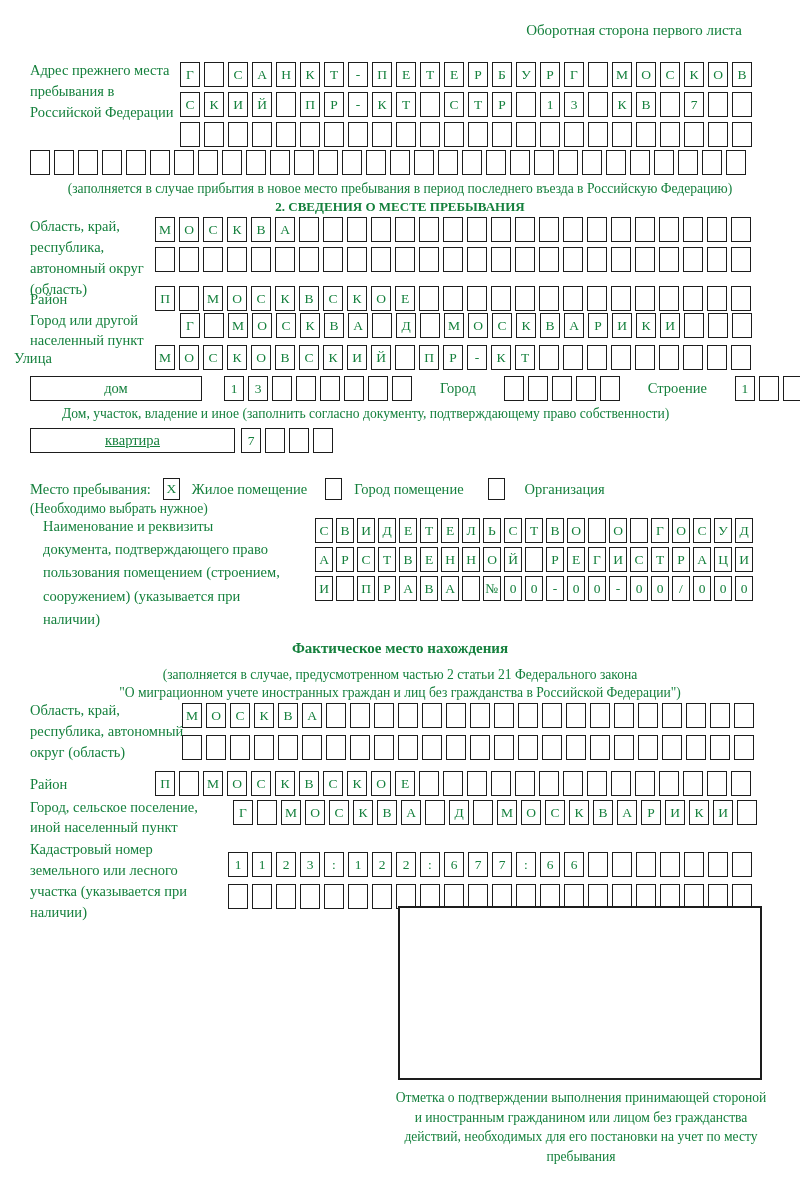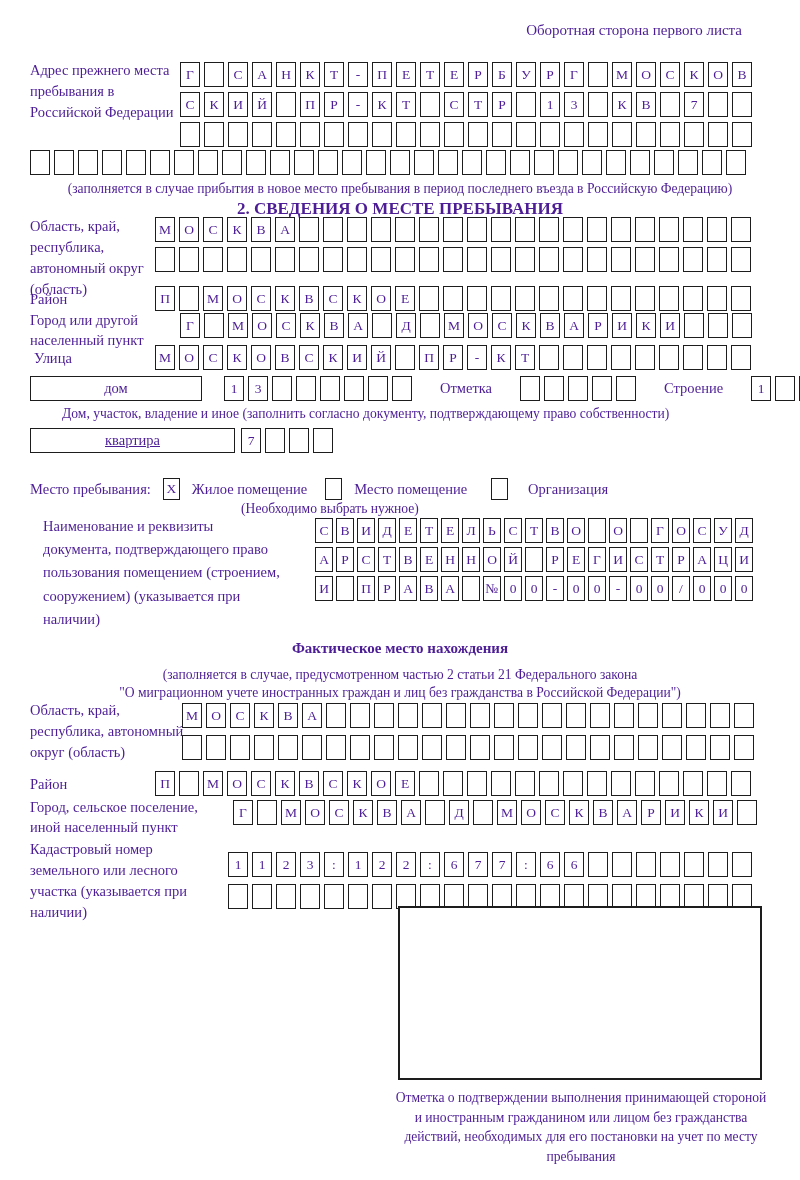--- a/index.html
+++ b/index.html
@@ -1,23 +1,23 @@
 <!DOCTYPE html>
 <html><head>
 <meta charset="utf-8">
 <style>
   html,body{margin:0;padding:0;background:#fff;}
   .page{position:relative;width:800px;height:1180px;background:#fff;overflow:hidden;
-        font-family:"Liberation Serif","DejaVu Serif",serif;color:#4c1d95;}
+        font-family:"Liberation Serif","DejaVu Serif",serif;color:#15803d;}
   .abs{position:absolute;}
   .lbl{font-size:14.5px;line-height:1.45;}
   .caption{font-size:13.6px;white-space:nowrap;margin-left:32px;}
   .note{font-size:13.6px;}
   .center{left:0;width:800px;text-align:center;}
-  .h1{font-weight:bold;font-size:17px;}
+  .h1{font-weight:bold;font-size:13px;}
   .h2{font-weight:bold;font-size:15px;}
   .cells{display:flex;gap:4px;}
   .cell{flex:0 0 auto;width:20px;height:25px;border:1.6px solid #1d1d1d;box-sizing:border-box;
         display:flex;align-items:center;justify-content:center;font-size:13.5px;background:#fff;}
   .cells.sm{gap:3px;}
   .cells.sm .cell{width:18px;}
   .cells.cb .cell{width:17px;height:22px;}
   .widebox{border:1.6px solid #1d1d1d;height:25px;box-sizing:border-box;display:flex;
            align-items:center;justify-content:center;font-size:14.5px;flex:0 0 auto;background:#fff;}
   .inline-row{display:flex;align-items:center;}
@@ -253,21 +253,21 @@
       <div class="cell">А</div>
       <div class="cell">Р</div>
       <div class="cell">И</div>
       <div class="cell">К</div>
       <div class="cell">И</div>
       <div class="cell"></div>
       <div class="cell"></div>
       <div class="cell"></div>
     </div>
 
-  <div class="abs lbl" style="left:34px;top:348px;">Улица</div>
+  <div class="abs lbl" style="left:14px;top:348px;">Улица</div>
   <div class="abs cells" style="left:155px;top:345px;">
       <div class="cell">М</div>
       <div class="cell">О</div>
       <div class="cell">С</div>
       <div class="cell">К</div>
       <div class="cell">О</div>
       <div class="cell">В</div>
       <div class="cell">С</div>
       <div class="cell">К</div>
       <div class="cell">И</div>
@@ -294,21 +294,21 @@
     <div class="cells">
         <div class="cell">1</div>
         <div class="cell">3</div>
         <div class="cell"></div>
         <div class="cell"></div>
         <div class="cell"></div>
         <div class="cell"></div>
         <div class="cell"></div>
         <div class="cell"></div>
       </div>
-    <div class="inline-lbl" style="margin:0 6px;">Отметка</div>
+    <div class="inline-lbl" style="margin:0 6px;">Город</div>
     <div class="cells">
         <div class="cell"></div>
         <div class="cell"></div>
         <div class="cell"></div>
         <div class="cell"></div>
         <div class="cell"></div>
       </div>
     <div class="inline-lbl" style="margin:0 6px;">Строение</div>
     <div class="cells">
         <div class="cell">1</div>
@@ -331,27 +331,27 @@
 
   <div class="abs inline-row" style="left:30px;top:478px;gap:12px;">
     <div class="inline-lbl">Место пребывания:</div>
     <div class="cells cb">
         <div class="cell">X</div>
       </div>
     <div class="inline-lbl">Жилое помещение</div>
     <div class="cells cb" style="margin-left:6px;">
         <div class="cell"></div>
       </div>
-    <div class="inline-lbl">Место помещение</div>
+    <div class="inline-lbl">Город помещение</div>
     <div class="cells cb" style="margin-left:12px;">
         <div class="cell"></div>
       </div>
     <div class="inline-lbl" style="margin-left:8px;">Организация</div>
   </div>
-  <div class="abs note" style="left:30px;top:501px;width:600px;text-align:center;">(Необходимо выбрать нужное)</div>
+  <div class="abs note" style="left:30px;top:501px;width:600px;text-align:left;">(Необходимо выбрать нужное)</div>
 
   <div class="abs lbl" style="left:30px;top:515px;width:238px;line-height:1.6;margin-left:13px;">Наименование и реквизиты документа, подтверждающего право пользования помещением (строением, сооружением) (указывается при наличии)</div>
   <div class="abs cells sm" style="left:315px;top:518px;">
       <div class="cell">С</div>
       <div class="cell">В</div>
       <div class="cell">И</div>
       <div class="cell">Д</div>
       <div class="cell">Е</div>
       <div class="cell">Т</div>
       <div class="cell">Е</div>

